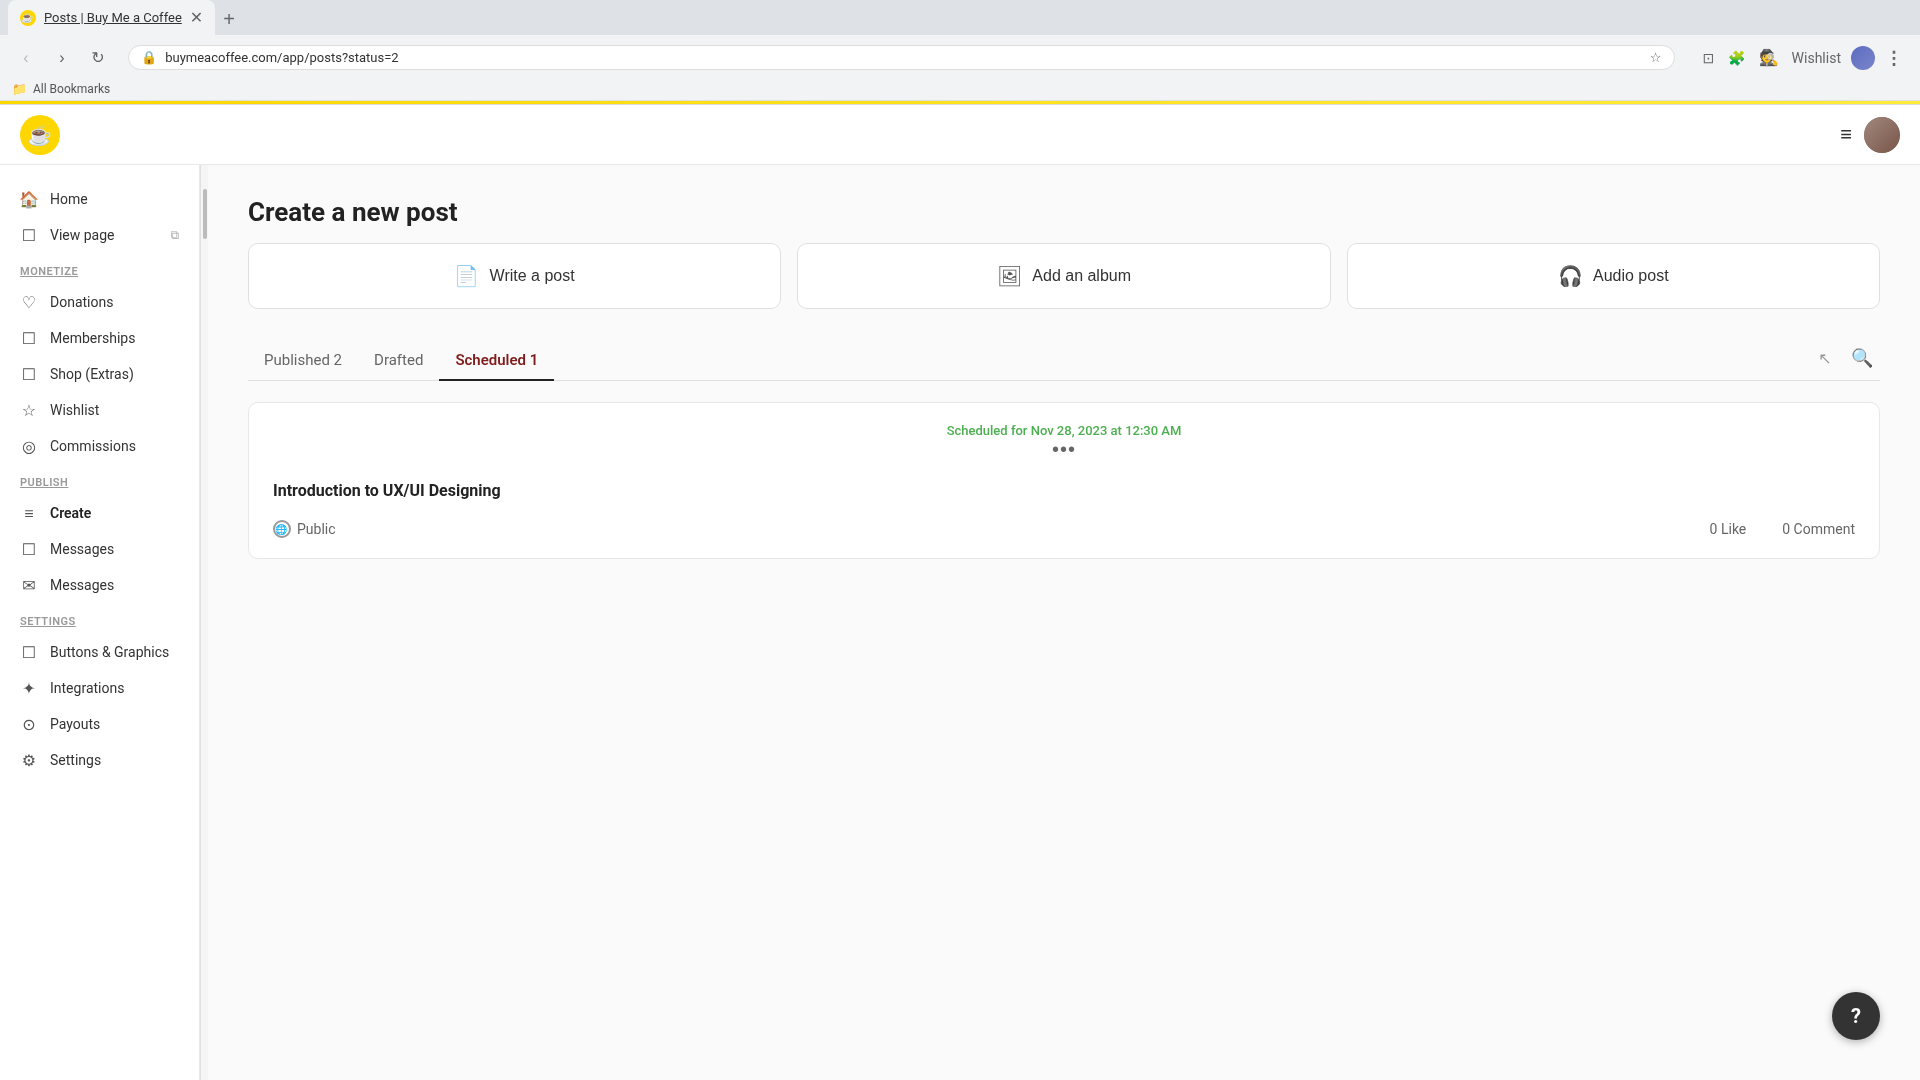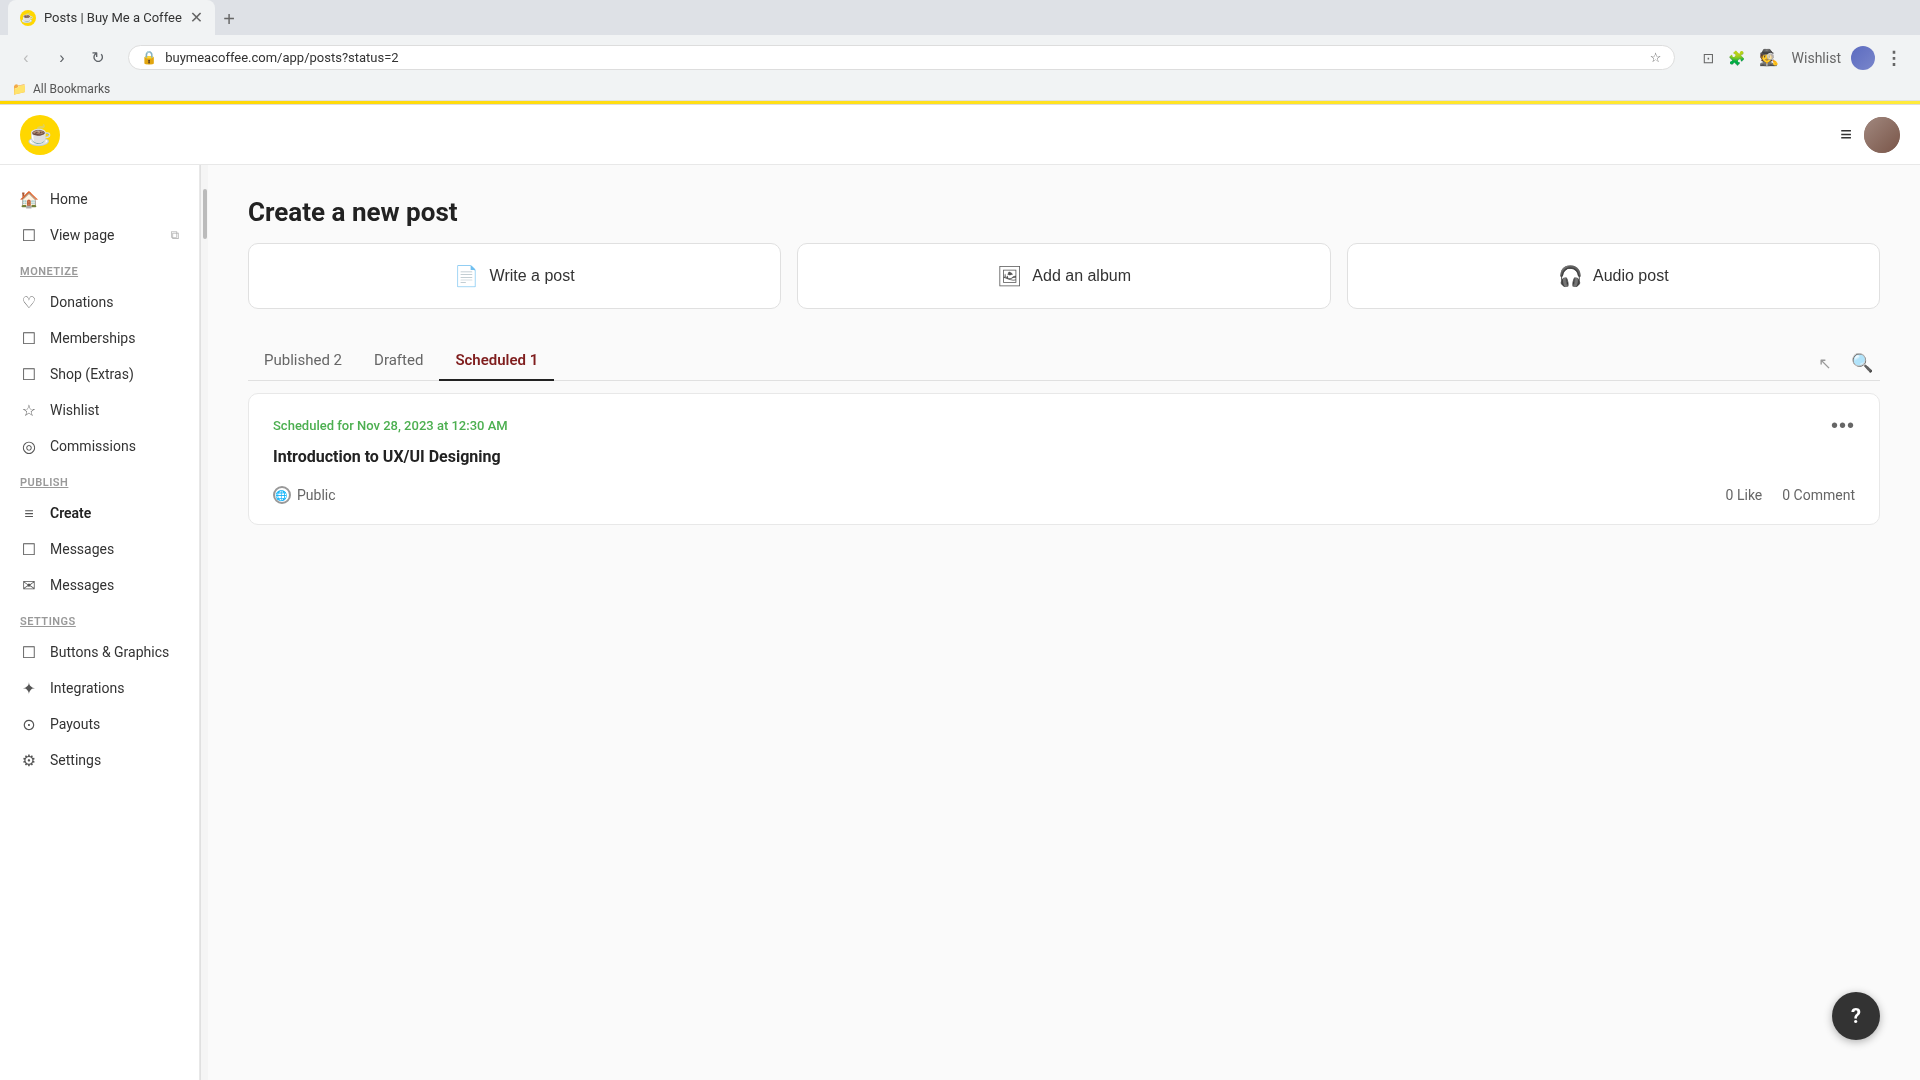--- a/index.html
+++ b/index.html
@@ -41,35 +41,35 @@
     
     .main-content { flex: 1; overflow-y: auto; padding: 32px 40px; background: #fafafa; }
     .page-title { font-size: 26px; font-weight: 700; color: #222; margin-bottom: 16px; }
 
     
     .post-types { display: grid; grid-template-columns: repeat(3, 1fr); gap: 16px; margin-bottom: 32px; }
     .post-type-btn { background: white; border: 1px solid #e0e0e0; border-radius: 10px; padding: 20px 16px; display: flex; align-items: center; justify-content: center; gap: 10px; cursor: pointer; font-size: 16px; color: #333; font-weight: 500; transition: box-shadow 0.2s; }
     .post-type-icon { font-size: 20px; color: #555; }
 
     
-    .tabs-row { display: flex; align-items: flex-end; border-bottom: 1px solid #e0e0e0; margin-bottom: 12px; }
+    .tabs-row { display: flex; align-items: flex-start; border-bottom: 1px solid #e0e0e0; margin-bottom: 21px; }
     .tab { padding: 10px 16px; font-size: 15px; color: #666; cursor: pointer; border-bottom: 2px solid transparent; margin-bottom: -1px; }
     .tab.active { color: #7f1d1d; font-weight: 600; border-bottom: 2px solid #222; }
     .tabs-actions { margin-left: auto; display: flex; gap: 8px; }
     .tab-action-btn { background: none; border: none; cursor: pointer; color: #666; font-size: 18px; padding: 6px; border-radius: 4px; }
 
     
     .post-card { background: white; border: 1px solid #e8e8e8; border-radius: 10px; padding: 20px 24px; margin-bottom: 16px; }
-    .post-scheduled { color: #4caf50; font-size: 13px; font-weight: 500; margin-bottom: 10px; display: flex; align-items: center; justify-content: space-between; }
+    .post-scheduled { color: #4caf50; font-size: 13px; font-weight: 500; margin-bottom: 20px; display: flex; align-items: center; justify-content: space-between; flex-direction: column; }
     .post-more-btn { background: none; border: none; cursor: pointer; color: #666; font-size: 20px; letter-spacing: 1px; }
     .post-title { font-size: 16px; font-weight: 700; color: #222; margin-bottom: 20px; }
     .post-meta { display: flex; align-items: center; justify-content: space-between; }
     .post-visibility { display: flex; align-items: center; gap: 6px; color: #666; font-size: 14px; }
     .visibility-icon { width: 18px; height: 18px; border: 2px solid #999; border-radius: 50%; display: flex; align-items: center; justify-content: center; font-size: 10px; }
-    .post-stats { display: flex; gap: 20px; color: #666; font-size: 14px; }
+    .post-stats { display: flex; gap: 36px; color: #666; font-size: 14px; }
 
     
     .help-btn { position: fixed; bottom: 40px; right: 40px; width: 48px; height: 48px; background: #333; border-radius: 50%; display: flex; align-items: center; justify-content: center; color: white; font-size: 20px; font-weight: bold; cursor: pointer; box-shadow: 0 2px 8px rgba(0,0,0,0.3); z-index: 100; }
 
     
     .app-header { display: flex; align-items: center; justify-content: space-between; padding: 0 20px; height: 60px; background: white; border-bottom: 1px solid #e8e8e8; position: relative; }
     .header-right { display: flex; align-items: center; gap: 12px; }
     .hamburger-btn { background: none; border: none; cursor: pointer; color: #333; font-size: 20px; }
     .user-avatar { width: 36px; height: 36px; border-radius: 50%; background: #8d6e63; overflow: hidden; display: flex; align-items: center; justify-content: center; }
     .avatar-img { width: 100%; height: 100%; background: linear-gradient(135deg, #a1887f, #795548); border-radius: 50%; }
@@ -80,21 +80,21 @@
   </style>
 </head>
 <body>
 
 <div class="browser-chrome">
   <div class="tab-bar">
     <div class="browser-tab">
       <div class="tab-favicon">
         <span>☕</span>
       </div>
-      <span style="font-size:13px; white-space:nowrap; overflow:hidden; text-overflow:ellipsis; max-width:160px;">Posts | Buy Me a Coffee</span>
+      <span style="font-size:13px; white-space:nowrap; overflow:hidden; text-overflow:ellipsis; max-width:160px;text-decoration:underline;">Posts | Buy Me a Coffee</span>
       <span class="tab-close">✕</span>
     </div>
     <button class="new-tab-btn">+</button>
   </div>
   <div class="browser-toolbar">
     <button class="browser-nav-btn disabled">‹</button>
     <button class="browser-nav-btn">›</button>
     <button class="browser-nav-btn">↻</button>
     <div class="address-bar">
       <span>🔒</span>

